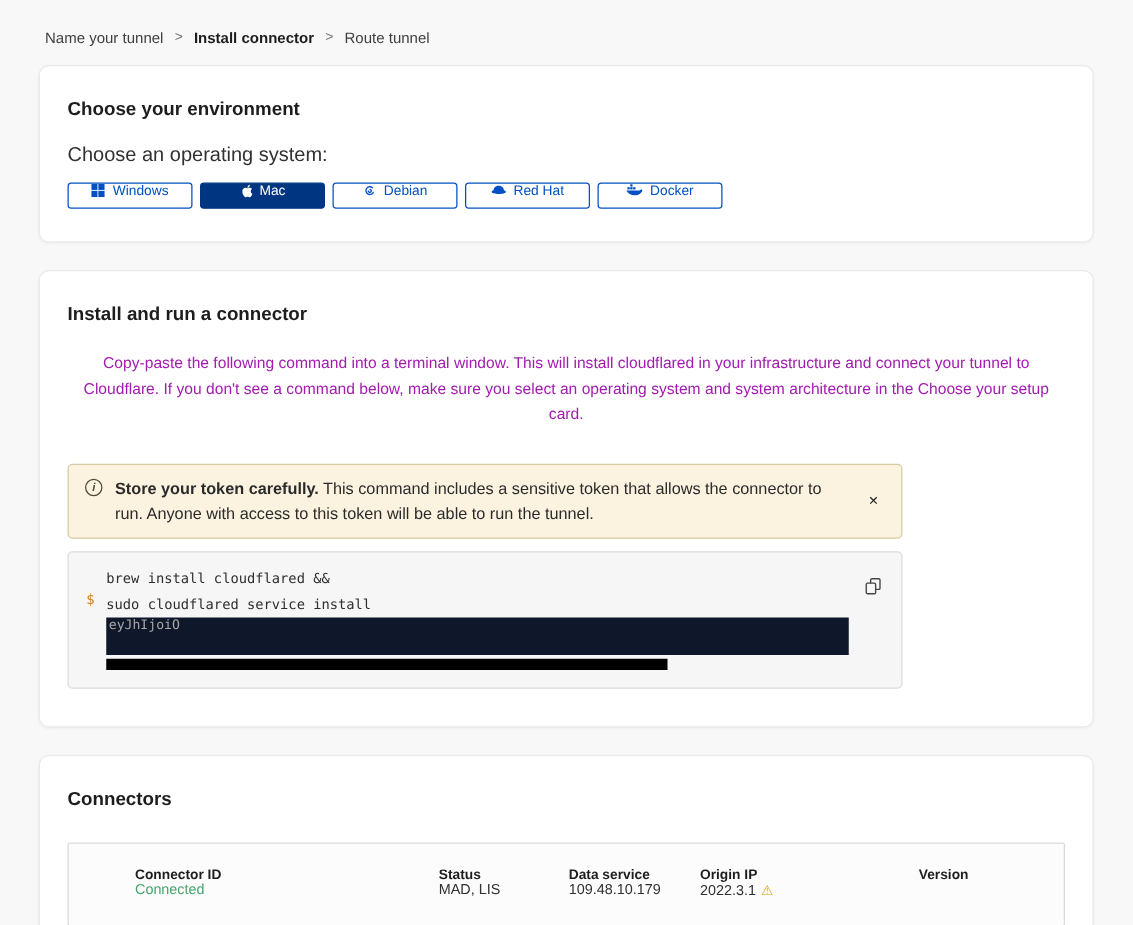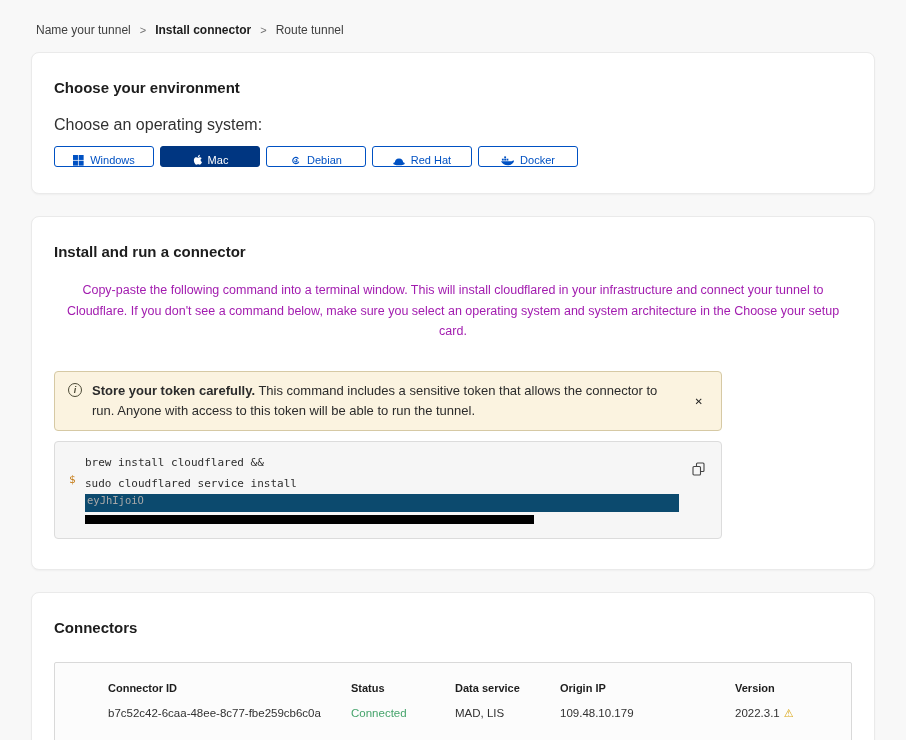--- a/index.html
+++ b/index.html
@@ -32,21 +32,21 @@
   }
   .card-title {
     font-size: 15px; font-weight: bold; color: #1d1d1d;
     margin-bottom: 20px;
   }
 
   
   .os-label { font-size: 16px; color: #313131; margin-bottom: 12px; }
   .os-row { display: flex; gap: 6px; }
   .os-btn {
-    display: flex; align-items: flex-end; justify-content: center; gap: 6px;
+    display: flex; align-items: flex-start; justify-content: center; gap: 6px;
     width: 100px; height: 21px;
     border: 1px solid #0051c3; border-radius: 3px;
     background: #ffffff; color: #0051c3;
     font-size: 11px; font-family: "Liberation Sans", sans-serif;
     cursor: pointer;
   }
   .os-btn.selected { background: #003681; border-color: #003681; color: #ffffff; }
   .os-btn svg { display: block; }
 
   
@@ -86,41 +86,40 @@
     border-radius: 4px;
     padding: 10px 16px 14px 14px;
     display: flex; gap: 8px;
     font-family: "DejaVu Sans Mono", monospace;
     font-size: 11px; color: #2e2e2e;
   }
   .prompt { color: #c7801f; padding-top: 21px; width: 8px; flex: 0 0 auto; }
   .code-lines { flex: 1 1 auto; min-width: 0; }
   .code-line { line-height: 21px; white-space: pre; }
   .redact-1 {
-    display: block; width: 594px; height: 18px; line-height: 13px;
-    background: #0c4a6e; color: #a8a8a8; overflow: hidden;
+    display: block; width: 594px; height: 30px; line-height: 13px;
+    background: #0f172a; color: #a8a8a8; overflow: hidden;
     padding-left: 2px; font-size: 10.5px;
   }
   .redact-2 { width: 449px; height: 9px; background: #000000; margin-top: 3px; }
   .copy-btn {
     position: absolute; top: 18px; right: 14px;
     background: none; border: none; cursor: pointer; padding: 2px;
   }
 
   
   .connectors-table {
     border: 1px solid #d9d9d9;
     background: #fcfcfc;
     border-radius: 2px;
     padding: 19px 20px 21px 53px;
   }
   .tbl-grid {
     display: grid;
     grid-template-columns: 243px 104px 105px 175px 1fr;
-    row-gap: 13px;
   }
   .th { font-size: 11px; font-weight: bold; color: #1d1d1d; }
   .td { font-size: 11.5px; color: #313131; }
   .td.status { color: #46a46c; }
   .warn-glyph { color: #d9a514; font-size: 11px; margin-left: 4px; }
 </style>
 </head>
 <body>
 
 <div class="page">
@@ -227,21 +226,20 @@
     <h2 class="card-title" style="margin-bottom:26px;">Connectors</h2>
 
     <div class="connectors-table">
       <div class="tbl-grid">
         <div class="th">Connector ID</div>
         <div class="th">Status</div>
         <div class="th">Data service</div>
         <div class="th">Origin IP</div>
         <div class="th">Version</div>
 
-        <div class="td">b7c52c42-6caa-48ee-8c77-fbe259cb6c0a</div>
         <div class="td status">Connected</div>
         <div class="td">MAD, LIS</div>
         <div class="td">109.48.10.179</div>
         <div class="td"><span>2022.3.1</span><span class="warn-glyph">⚠</span></div>
       </div>
     </div>
   </section>
 
 </div>
 

